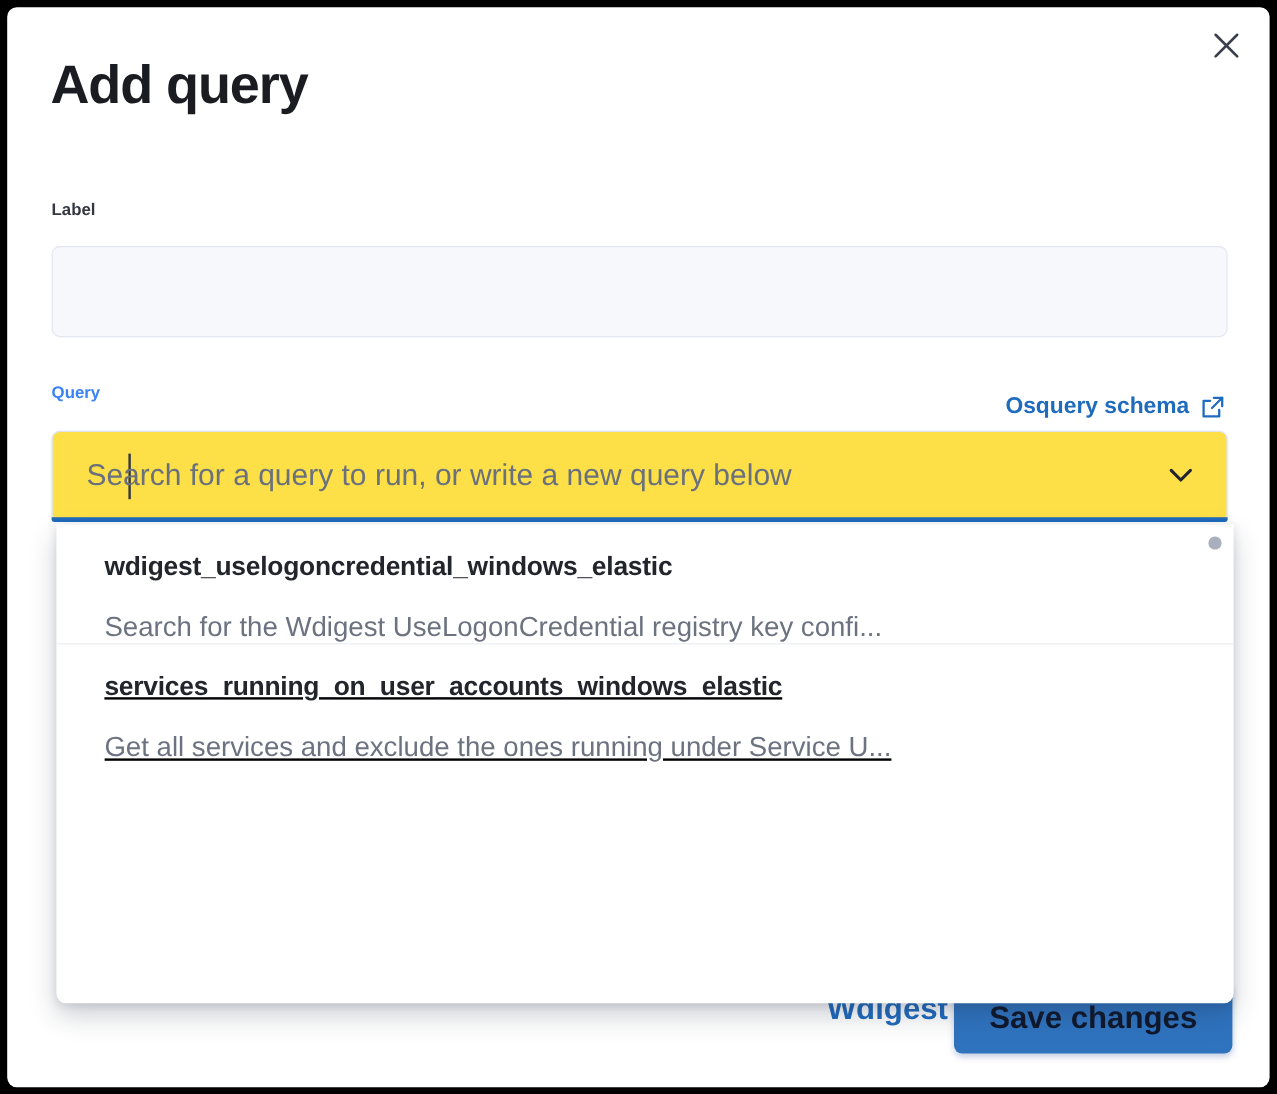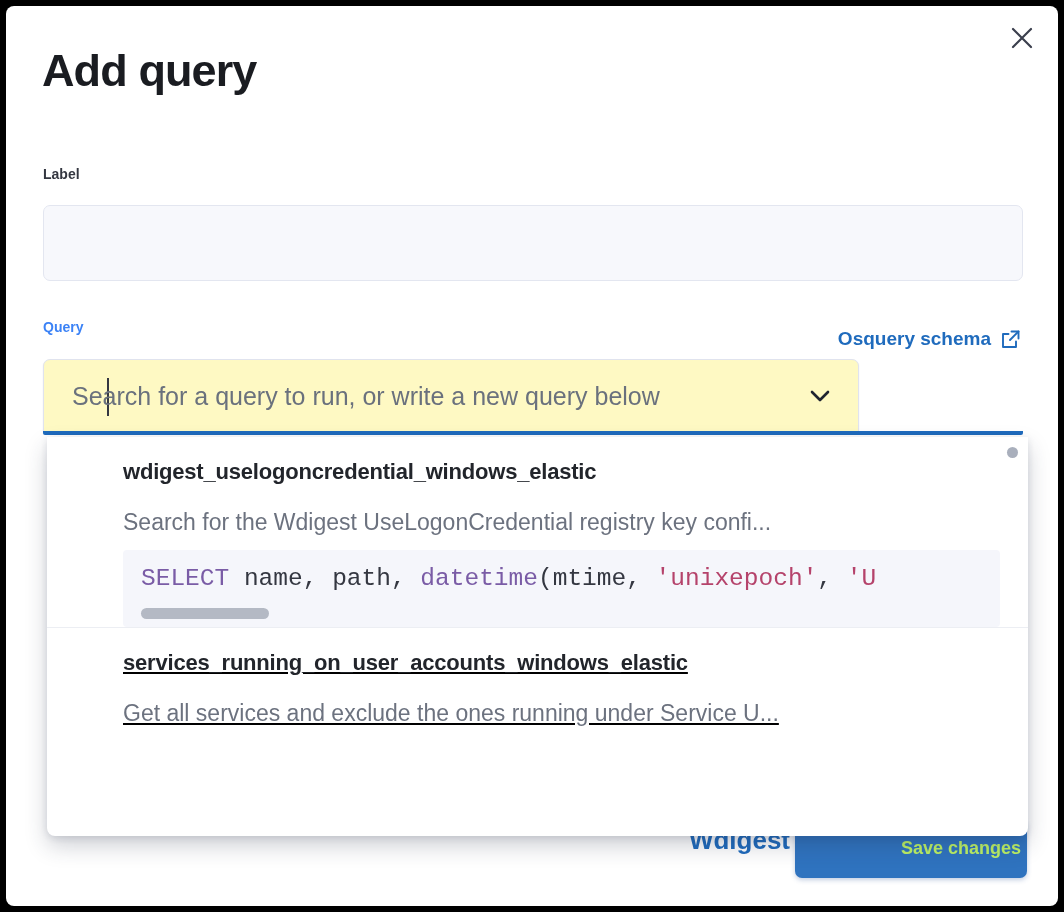--- a/index.html
+++ b/index.html
@@ -84,22 +84,22 @@
     text-decoration: none;
     cursor: pointer;
     margin-top: 24px;
   }
   #osquery-schema-link svg { display: block; }
 
   
   #query-combo {
     position: absolute;
     left: 37px; top: 353px;
-    width: 816px; height: 74px;
-    background: #fef9c3;
+    width: 980px; height: 74px;
+    background: #fde047;
     border: 1px solid #e0e3ee;
     border-radius: 7px 7px 2px 2px;
     box-shadow: 0 1px 2px rgba(30,40,70,.07);
   }
   #query-combo-underline {
     position: absolute;
     left: 37px; top: 425px;
     width: 980px; height: 4px;
     background: #1f6bbd;
     border-radius: 0 0 2px 2px;
@@ -142,21 +142,21 @@
     width: 11px; height: 11px;
     border-radius: 6px;
     background: #9aa1b0;
     opacity: .85;
     z-index: 4;
     cursor: pointer;
   }
 
   .option {
     position: relative;
-    padding: 22px 28px 0 76px;
+    padding: 22px 28px 0 40px;
     cursor: pointer;
   }
   .option + .option { border-top: 1px solid #eceef3; text-decoration: underline; }
   .option-title {
     font-size: 22px;
     font-weight: 700;
     color: #22252b;
     letter-spacing: -0.2px;
     white-space: nowrap;
   }
@@ -214,26 +214,25 @@
     padding: 8px 12px;
   }
   #save-button {
     position: absolute;
     right: 31px; bottom: 28px;
     width: 232px; height: 60px;
     background: #2f73bf;
     border: none;
     border-radius: 7px;
     font-family: "Liberation Sans", sans-serif;
-    font-size: 18px;
-    font-weight: 700;
-    color: #bef264;
+    font-size: 26px;
+    font-weight: 700;
+    color: #0f172a;
     cursor: pointer;
     box-shadow: 0 2px 5px rgba(40,80,150,.28);
-    text-align: right;
   }
 </style>
 </head>
 <body>
 
 <div id="modal">
 
   <button id="close-btn" aria-label="Close">
     <span>
       <svg width="26" height="26" viewBox="0 0 26 26" fill="none">
@@ -270,26 +269,20 @@
     </div>
   </div>
   <div id="query-combo-underline"></div>
 
   <div id="dropdown">
     <div id="dropdown-scroll-thumb"></div>
 
     <div class="option">
       <div class="option-title">wdigest_uselogoncredential_windows_elastic</div>
       <div class="option-desc">Search for the Wdigest UseLogonCredential registry key confi...</div>
-      <div class="option-code">
-        <div class="code-line"><span class="kw">SELECT</span><span> name, path, </span><span class="kw">datetime</span><span>(mtime, </span><span class="str">'unixepoch'</span><span>, </span><span class="str">'U</span></div>
-        <div class="code-scrollbar-track">
-          <div class="code-scroll-thumb"></div>
-        </div>
-      </div>
     </div>
 
     <div class="option">
       <div class="option-title">services_running_on_user_accounts_windows_elastic</div>
       <div class="option-desc">Get all services and exclude the ones running under Service U...</div>
     </div>
   </div>
 
   <div id="footer">
     <button id="cancel-button">Wdigest</button>

